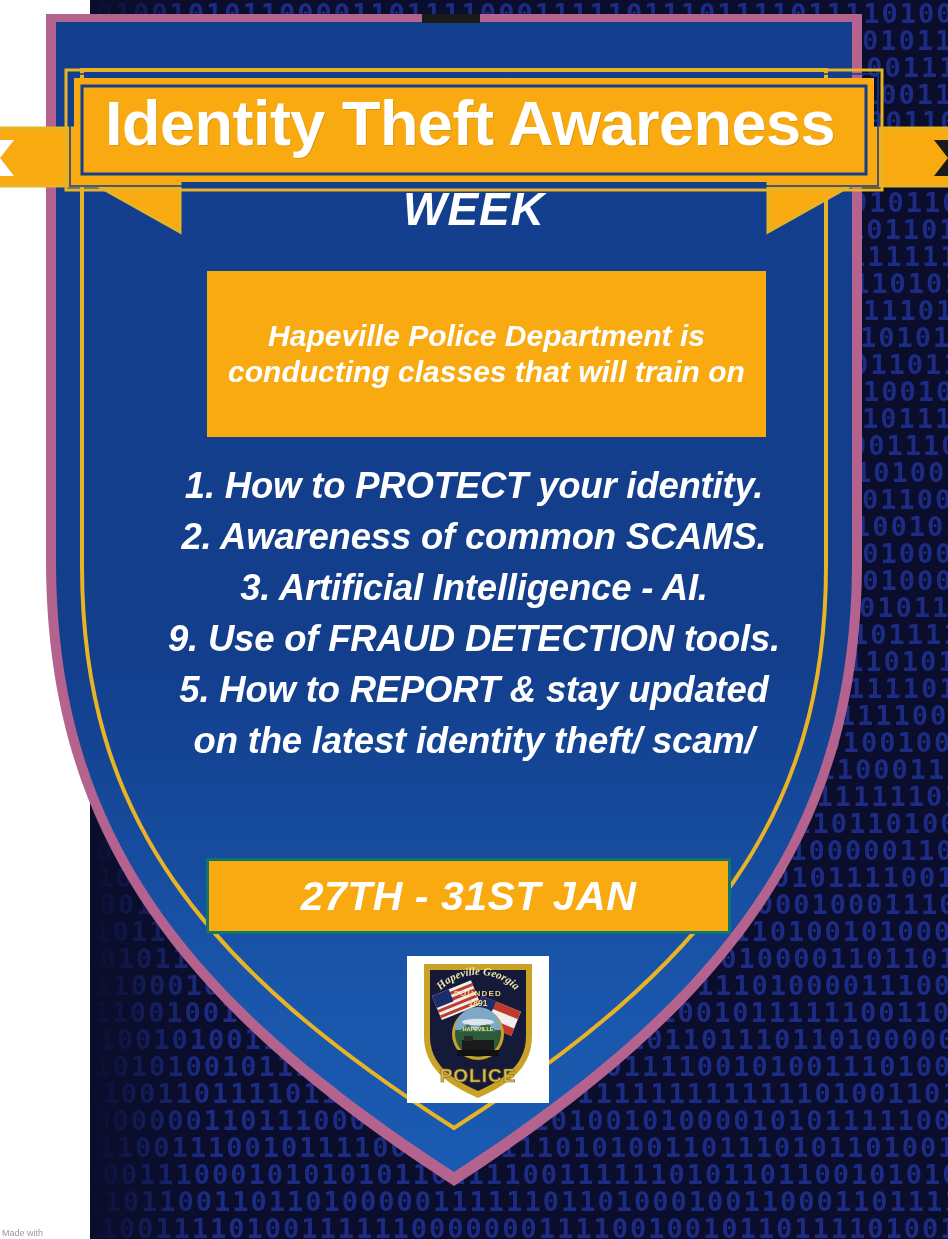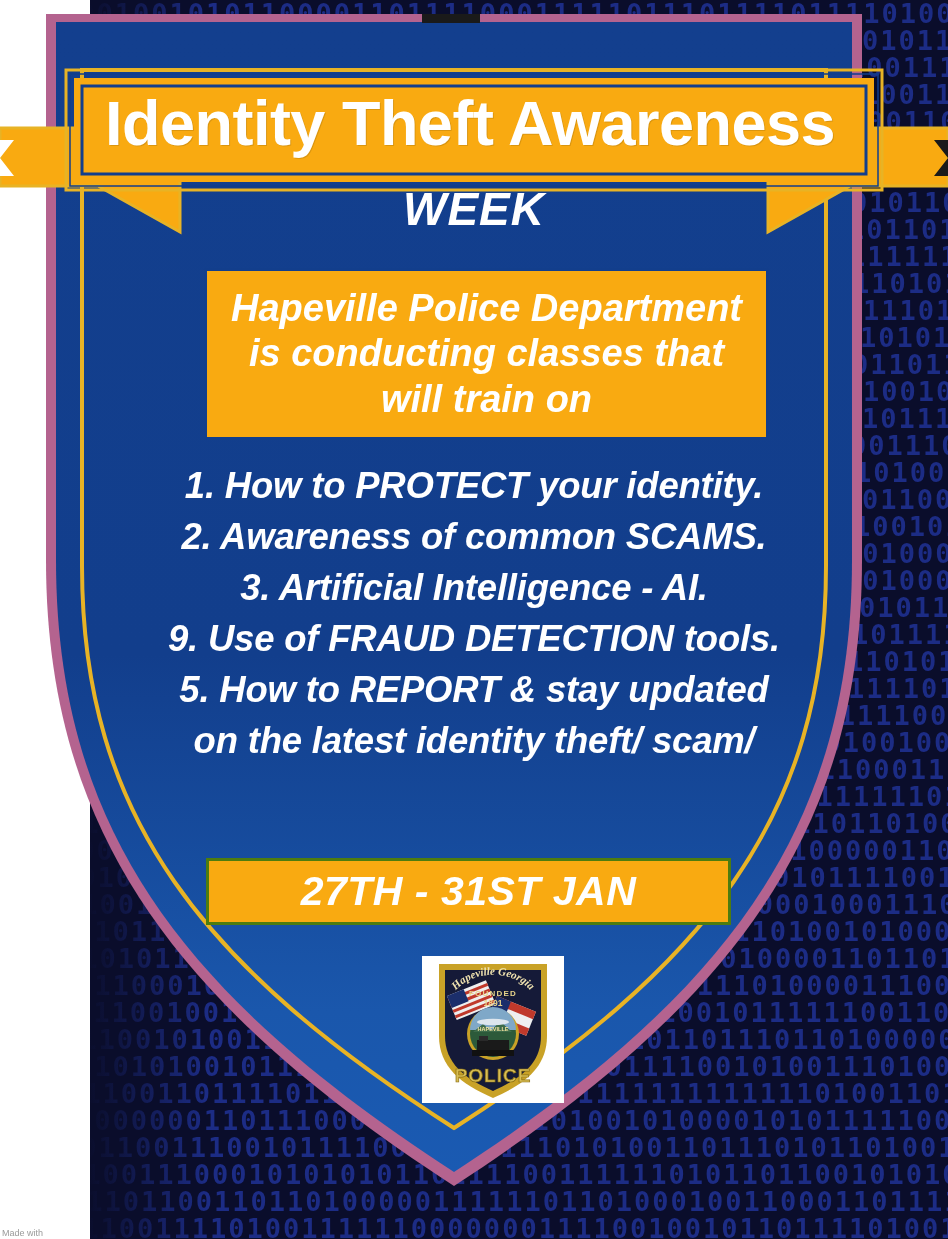--- a/index.html
+++ b/index.html
@@ -106,21 +106,21 @@
     width:565px;height:172px;
     background:#F9AA11;
     border:3px solid #123E8C;
     box-sizing:border-box;
     z-index:12;
     display:flex;align-items:center;justify-content:center;
   }
   .sub-box .sub-txt{
     font-style:italic;
     font-weight:bold;
-    font-size:38px;
+    font-size:30px;
     line-height:1.2;
     color:#ffffff;
     text-align:center;
     padding:0 10px;
   }
 
   
   .list{
     position:absolute;
     left:40px;top:460px;
@@ -135,39 +135,39 @@
     line-height:51px;
     color:#ffffff;
     letter-spacing:-0.2px;
     white-space:nowrap;
   }
 
   
   .date-box{
     position:absolute;
     left:206px;top:858px;
-    width:525px;height:67px;
+    width:525px;height:76px;
     background:#F9AA11;
-    border:3px solid #4d7c0f;
+    border:3px solid #0f766e;
     box-sizing:border-box;
     z-index:12;
     display:flex;align-items:center;justify-content:center;
   }
   .date-box .date-txt{
     font-style:italic;
     font-weight:bold;
     font-size:41px;
     color:#ffffff;
     letter-spacing:.5px;
   }
 
   
   .patch-card{
     position:absolute;
-    left:422px;top:956px;
+    left:407px;top:956px;
     width:142px;height:147px;
     background:#ffffff;
     z-index:13;
     display:flex;align-items:center;justify-content:center;
   }
   .patch-card svg{display:block;}
 
   
   .watermark{
     position:absolute;

